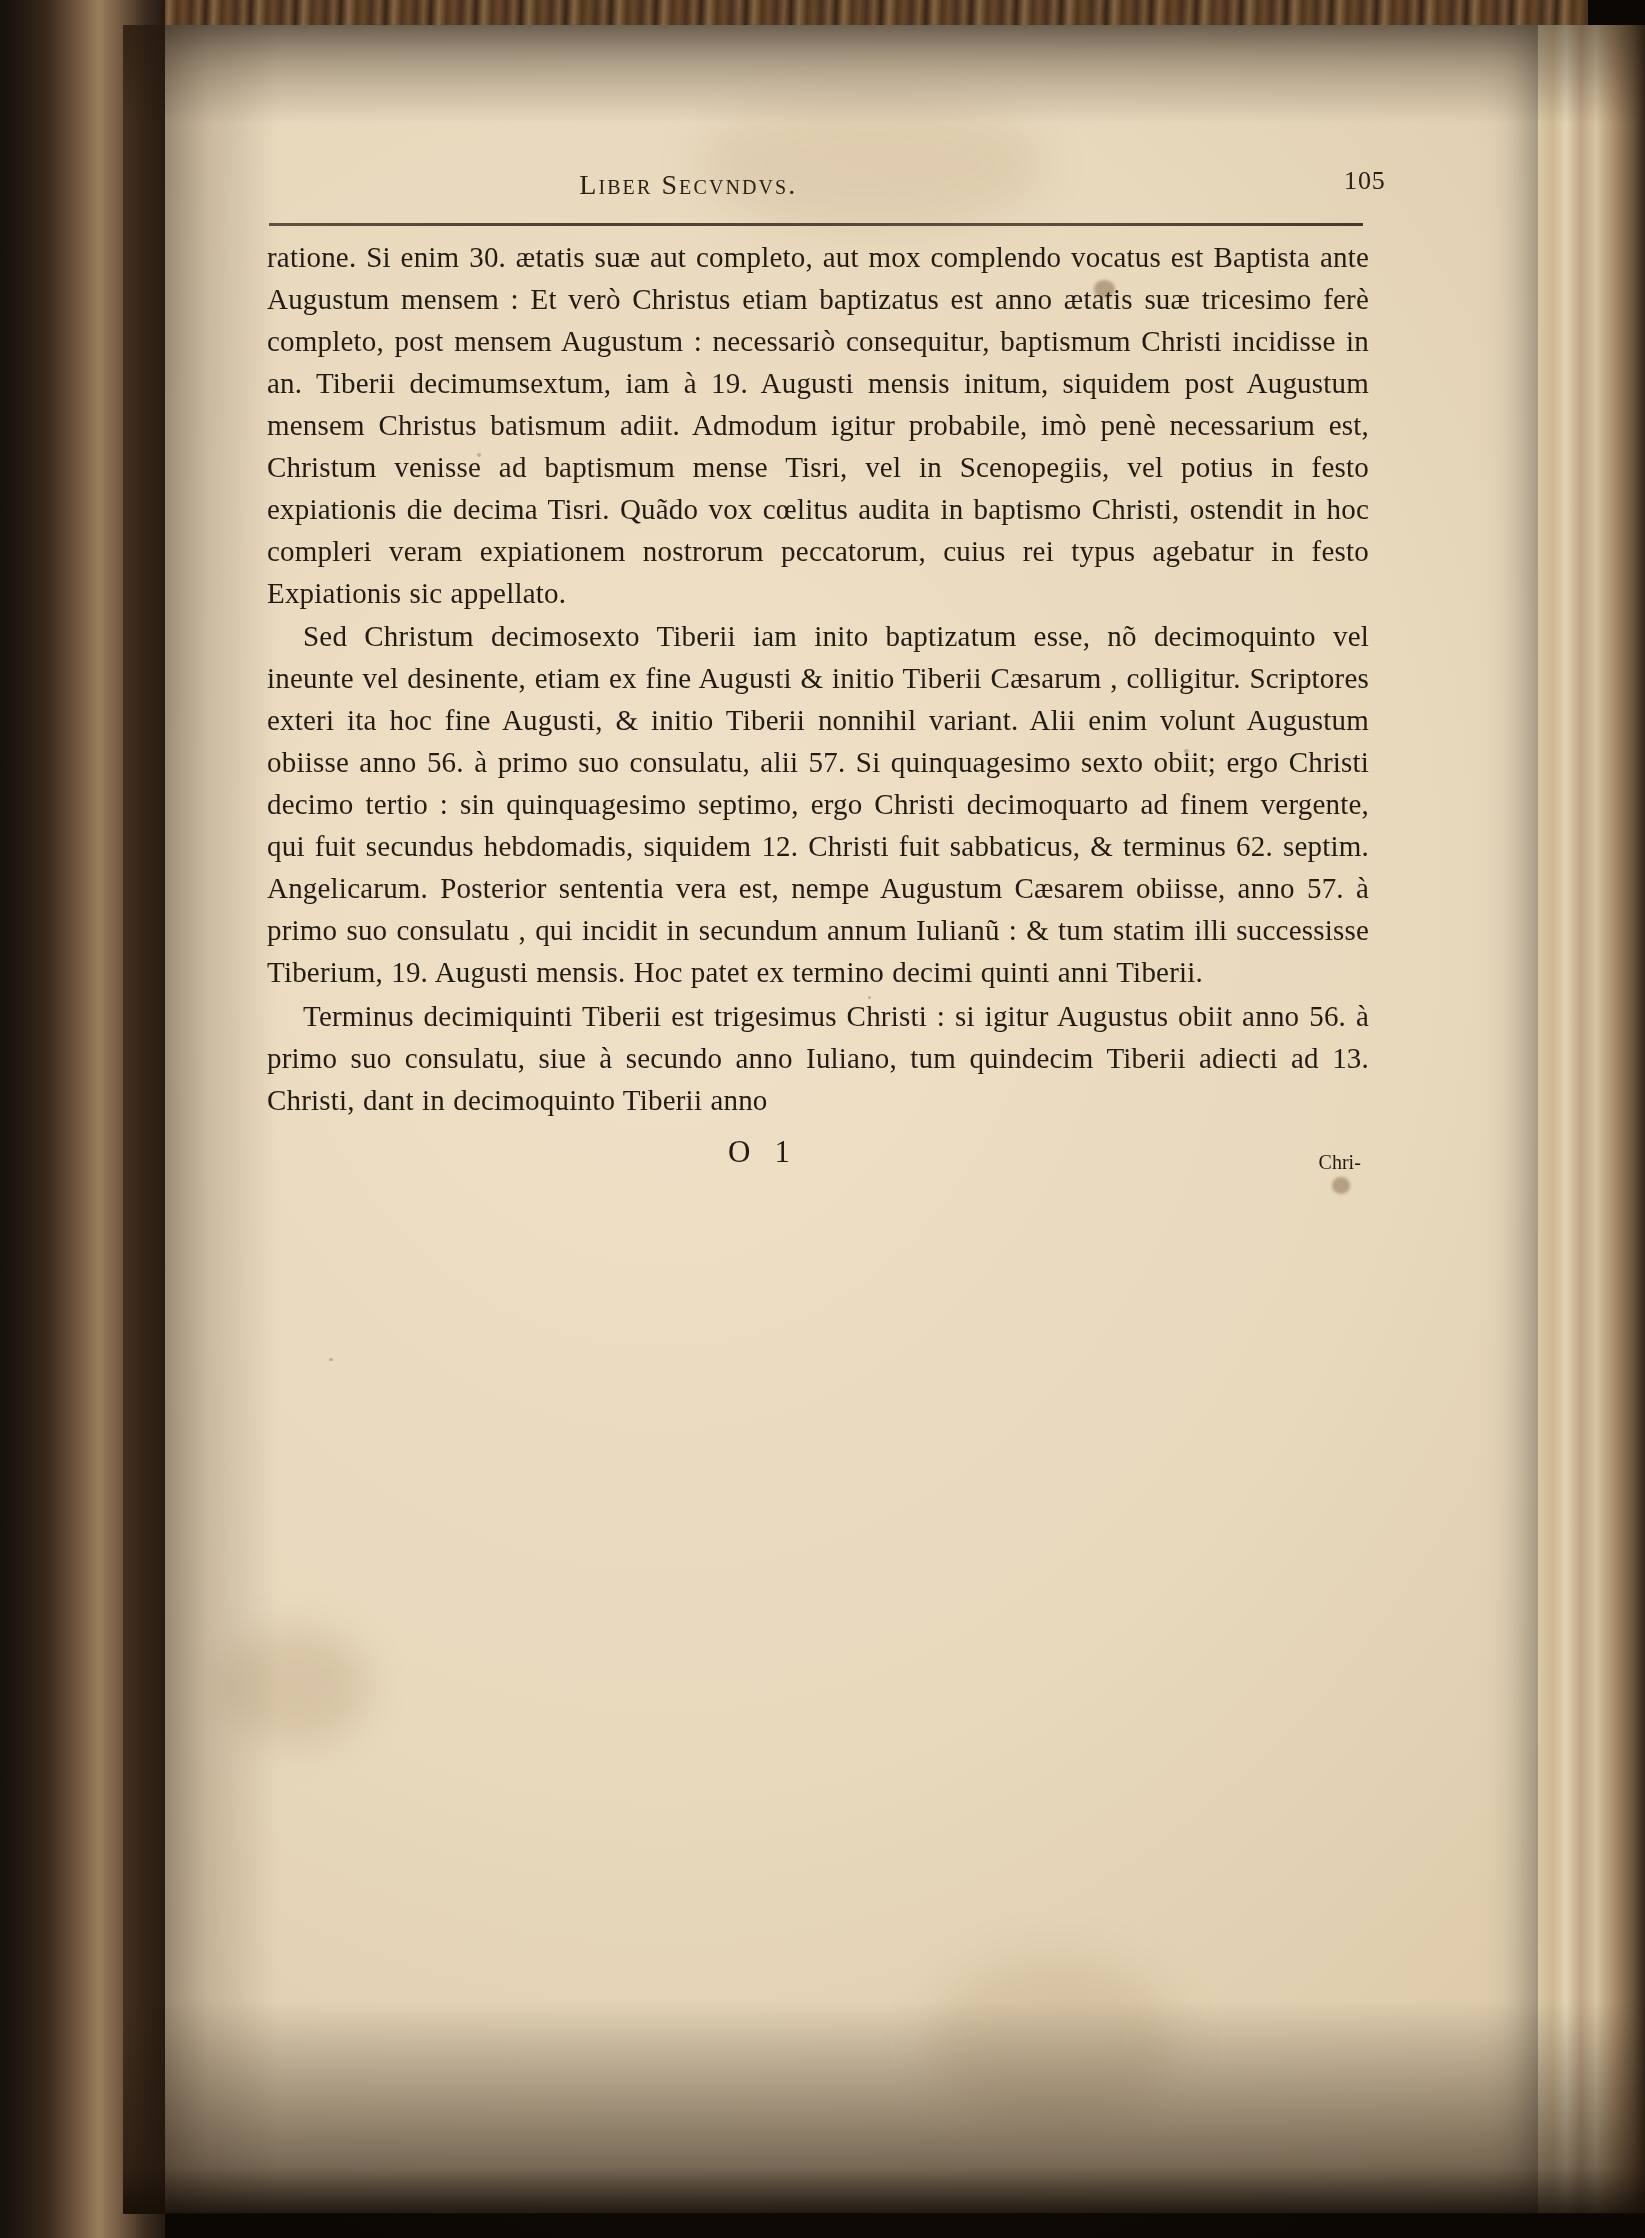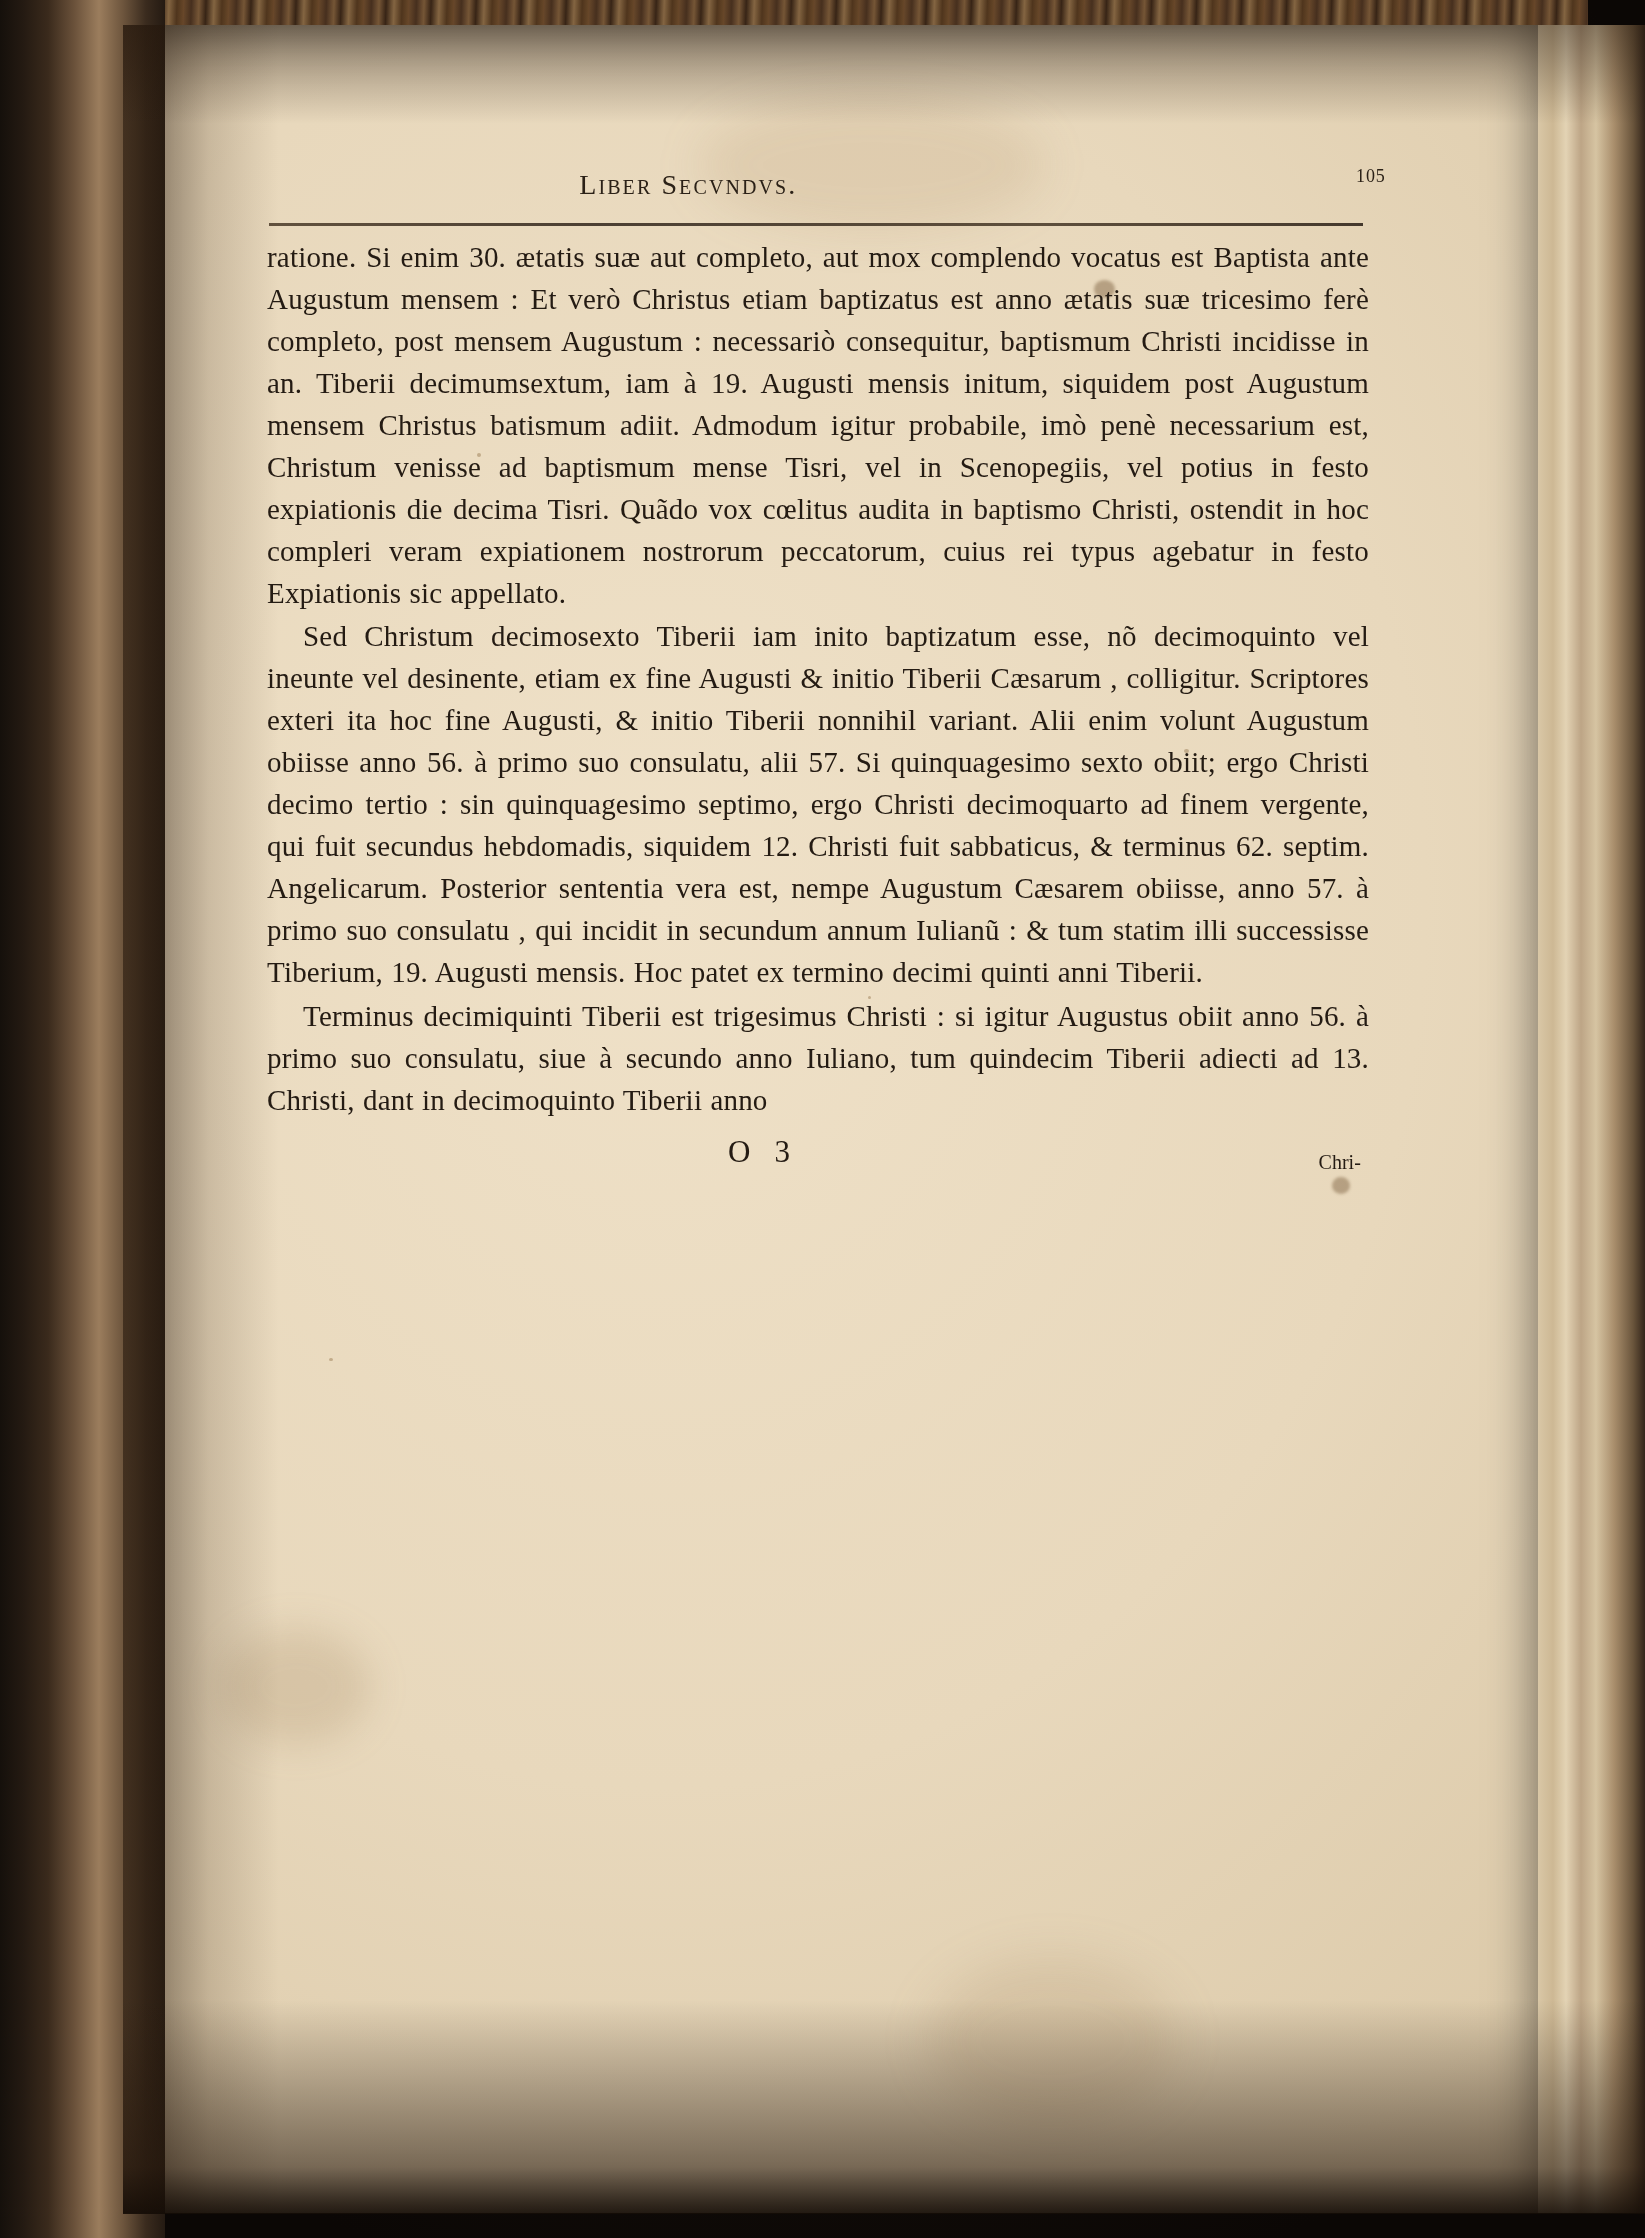--- a/index.html
+++ b/index.html
@@ -153,21 +153,21 @@
     font-variant: small-caps;
     font-size: 28px;
     letter-spacing: 2.1px;
     color: #2b2117;
     font-family: "Liberation Serif", serif;
   }
   .runhead-folio {
     position: absolute;
     right: -16.5px;
     top: -3.3px;
-    font-size: 18px;
+    font-size: 26px;
     letter-spacing: 0.8px;
     color: #2b2117;
   }
 
   .rule {
     margin: 5px 0 10px 1.6px;
     width: 1094px;
     height: 2.5px;
     background: linear-gradient(to right, #4a3a28 0%, #30241a 30%, #463726 70%, #281d14 100%);
     opacity: 0.85;
@@ -251,21 +251,21 @@
 
       <div class="rule"></div>
 
       <p class="para">ratione.   Si enim 30. ætatis suæ aut completo, aut mox complendo vocatus est Baptista ante Augustum mensem : Et verò Christus etiam baptizatus est anno ætatis suæ tricesimo ferè completo, post mensem Augustum : necessariò consequitur, baptismum Christi incidisse in an. Tiberii decimumsextum, iam à 19. Augusti mensis initum, siquidem post Augustum mensem Christus batismum adiit. Admodum igitur probabile, imò penè necessarium est, Christum venisse ad baptismum mense Tisri, vel in Scenopegiis, vel potius in festo expiationis die decima Tisri. Quãdo vox cœlitus audita in baptismo Christi, ostendit in hoc compleri veram expiationem nostrorum peccatorum, cuius rei typus agebatur in festo Expiationis sic appellato.</p>
 
       <p class="para indent">Sed Christum decimosexto Tiberii iam inito baptizatum esse, nõ decimoquinto vel ineunte vel desinente, etiam ex fine Augusti &amp; initio Tiberii Cæsarum , colligitur. Scriptores exteri ita hoc fine Augusti, &amp; initio Tiberii nonnihil variant.  Alii enim volunt Augustum obiisse anno 56. à primo suo consulatu, alii 57. Si quinquagesimo sexto obiit; ergo Christi decimo tertio : sin quinquagesimo septimo, ergo Christi decimoquarto ad finem vergente, qui fuit secundus hebdomadis, siquidem 12. Christi fuit sabbaticus, &amp; terminus 62. septim. Angelicarum. Posterior sententia vera est, nempe Augustum Cæsarem obiisse, anno 57. à primo suo consulatu , qui incidit in secundum annum Iulianũ : &amp; tum statim illi successisse Tiberium, 19. Augusti mensis. Hoc patet ex termino decimi quinti anni Tiberii.</p>
 
       <p class="para indent">Terminus decimiquinti Tiberii est trigesimus Christi : si igitur Augustus obiit anno 56. à primo suo consulatu, siue à secundo anno Iuliano, tum quindecim Tiberii adiecti ad 13. Christi, dant in decimoquinto Tiberii anno</p>
 
       <div class="colophon">
-        <div class="signature">O 3</div>
+        <div class="signature">O 1</div>
         <div class="catchword">Chri-</div>
       </div>
 
     </div>
   </div>
 
   <div class="gutter"></div>
   <div class="shadow-gutter-page"></div>
   <div class="shadow-top"></div>
   <div class="shadow-bottom"></div>

